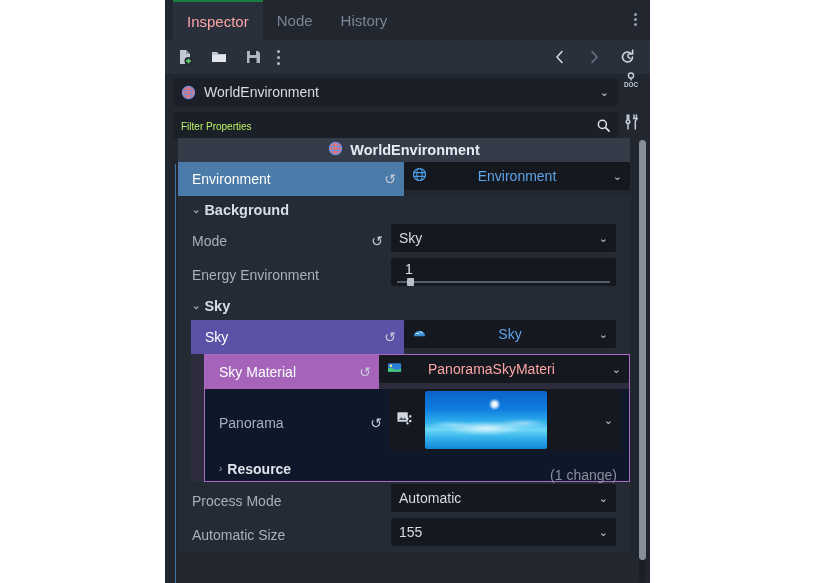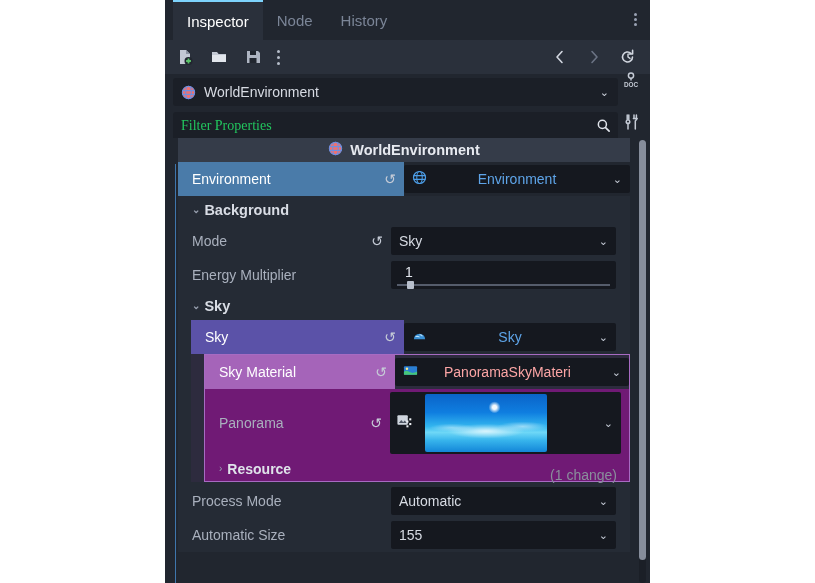--- a/index.html
+++ b/index.html
@@ -39,22 +39,22 @@
     display: flex;
     align-items: center;
     padding: 0 14px;
     font-size: 15px;
     color: #7b8597;
     position: relative;
     box-sizing: border-box;
   }
   .tab.active {
     background: #2a303b;
-    color: #ffffff;
-    border-top: 2px solid #7dd3fc;
+    color: #fca5a5;
+    border-top: 2px solid #15803d;
   }
   .tab-menu-dots {
     position: absolute;
     right: 6px;
     top: 6px;
     width: 18px;
     height: 26px;
     display: flex;
     flex-direction: column;
     justify-content: center;
@@ -101,23 +101,22 @@
     box-sizing: border-box;
     position: relative;
   }
   .rowbar.filter { margin-top: 6px; }
   .rowbar .label {
     font-size: 14px;
     color: #d7dbe3;
     margin-left: 8px;
   }
   .rowbar .placeholder {
-    font-size: 14px;
-    color: #22c55e;
-    font-family: Liberation Serif, serif;
+    font-size: 10px;
+    color: #bef264;
   }
   .chev-small {
     position: absolute;
     right: 9px;
     color: #cfd4de;
     font-size: 11px;
     line-height: 1;
   }
 
   .side-icons {
@@ -155,21 +154,20 @@
   }
 
   .guide {
     position: absolute;
     width: 1px;
     background: #3f76ad;
   }
 
   .prow {
     display: flex;
-    align-items: center;
     height: 34px;
     box-sizing: border-box;
   }
   .plabel {
     display: flex;
     align-items: center;
     font-size: 14px;
     color: #a9b0bd;
     padding-left: 14px;
     flex: 0 0 auto;
@@ -222,21 +220,21 @@
   }
 
   
   .env-block { background: #252b35; }
   .lvl-label-env { background: #4a7ba9; color: #ffffff; }
   .lvl-label-sky { background: #5b52a8; color: #ffffff; }
   .lvl-label-mat { background: #a564b9; color: #ffffff; }
 
   .sub-sky { background: #2d2b3e; }
   .sub-mat {
-    background: #701a75;
+    background: #0f172a;
     border: 1px solid #a76bc2;
     border-top: none;
     box-sizing: border-box;
   }
 
   .slider-field { flex-direction: column; align-items: stretch; justify-content: center; padding: 0; }
   .slider-val {
     font-size: 14px; color: #e3e7ee; padding-left: 14px; line-height: 1;
     margin-top: 3px; margin-bottom: 5px;
   }
@@ -453,21 +451,21 @@
           <span class="revert">↺</span>
         </div>
         <div class="pfield">
           <span>Sky</span>
           <span class="chev">⌄</span>
         </div>
       </div>
 
       <div class="prow">
         <div class="plabel" style="width:213px;">
-          <span>Energy Multiplier</span>
+          <span>Energy Environment</span>
         </div>
         <div class="pfield slider-field">
           <div class="slider-val">1</div>
           <div class="slider-track">
             <div class="slider-handle"></div>
           </div>
         </div>
       </div>
 
       <div class="section">
@@ -488,21 +486,21 @@
             </svg>
           </span>
           <span style="color:#5ea4e8;">Sky</span>
           <span class="chev">⌄</span>
         </div>
       </div>
 
       <div class="sub-sky" style="margin-left:13px;">
 
         <div class="prow" style="margin-left:13px; border:1px solid #a76bc2; border-bottom:none; box-sizing:border-box; height:35px;">
-          <div class="plabel lvl-label-mat" style="width:190px; color:#fff;">
+          <div class="plabel lvl-label-mat" style="width:174px; color:#fff;">
             <span>Sky Material</span>
             <span class="revert">↺</span>
           </div>
           <div class="pfield" style="margin-right:0;">
             <span style="margin-right:2px;">
               <svg width="15" height="15" viewBox="0 0 16 16">
                 <rect x="1" y="3.5" width="14" height="9" rx="1" fill="#2b7fd4"></rect>
                 <path d="M1 9.5c2.2-2.2 4-1 6 .2 2 1.2 4.4 1.4 8-.6v3.4H1z" fill="#46c87a"></path>
                 <circle cx="4.2" cy="6.2" r="1.3" fill="#ffe98a"></circle>
               </svg>

